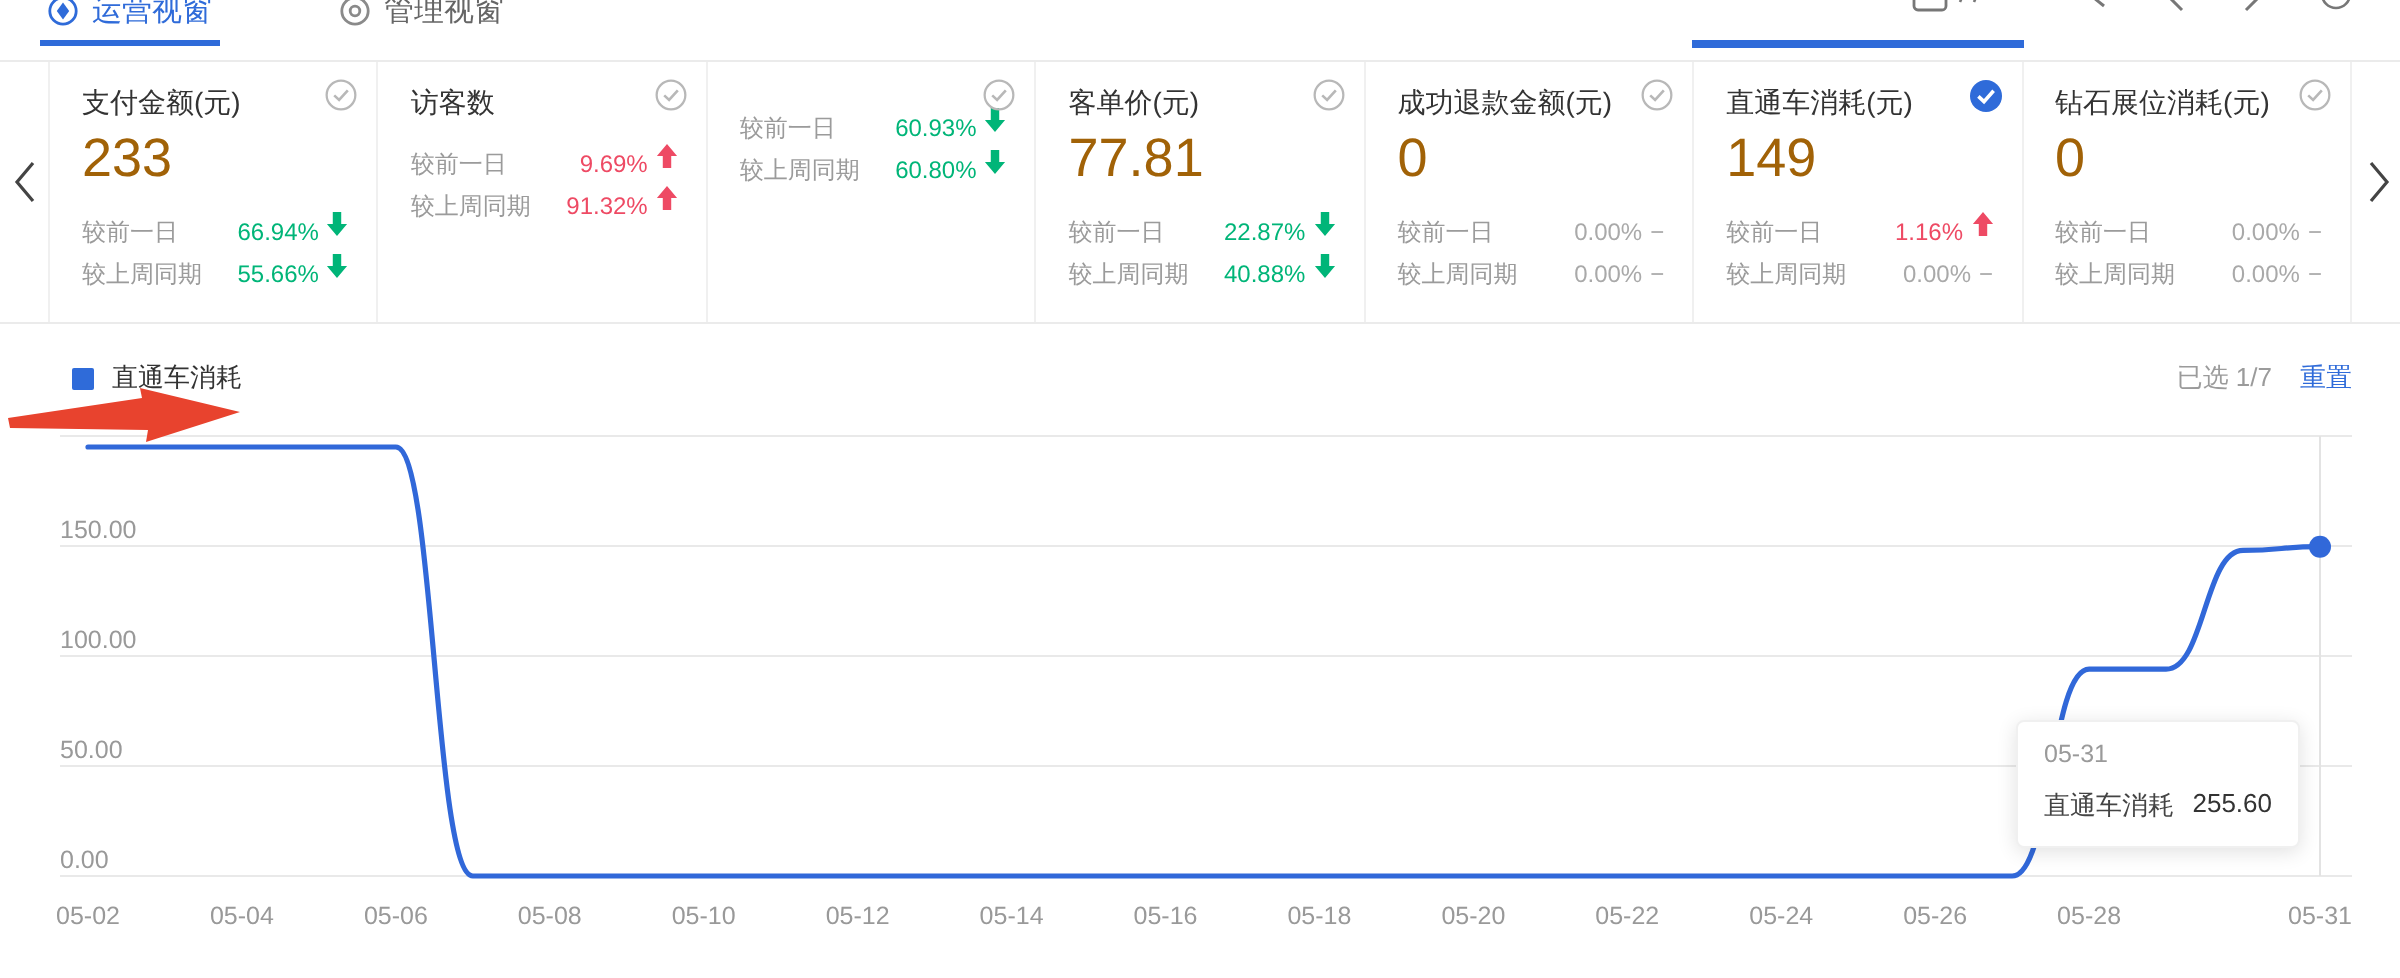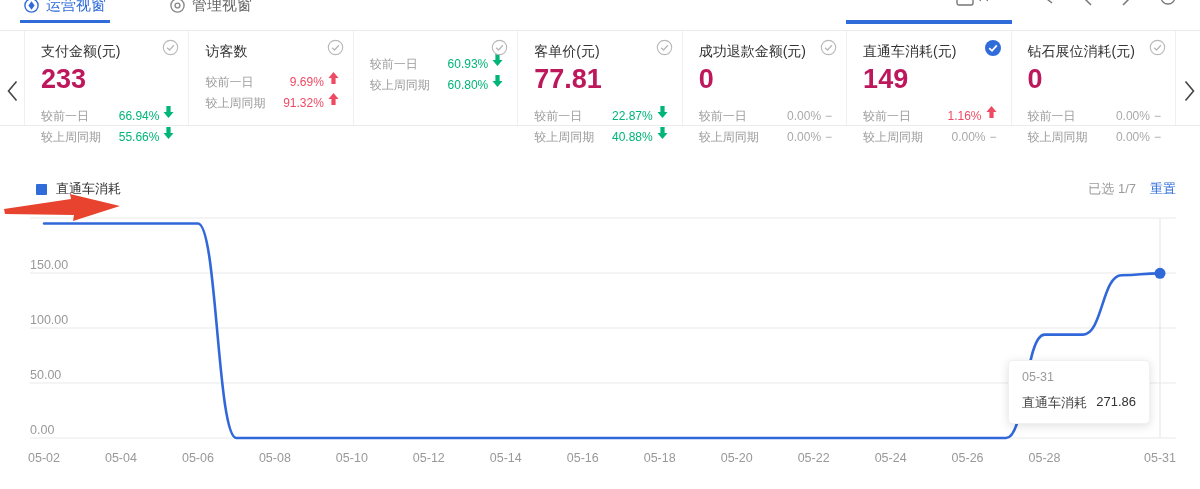--- a/index.html
+++ b/index.html
@@ -14,28 +14,28 @@
   
   .tabbar{position:absolute;top:-7px;left:24px;display:flex;gap:64px;height:30px;align-items:center;}
   .tab{display:flex;align-items:center;gap:7px;font-size:15px;cursor:pointer;position:relative;padding-bottom:6px;}
   .tab.active{color:var(--blue);}
   .tab.inactive{color:#666;}
   .tab.active::after{content:"";position:absolute;left:-4px;right:-4px;bottom:-2px;height:3px;background:var(--blue);}
   .toolbar{position:absolute;top:-9px;right:24px;display:flex;align-items:center;gap:26px;color:#666;}
   .toolbar svg{display:block;}
 
   
-  .cards{position:absolute;top:30px;left:0;right:0;height:96px;
+  .cards{position:absolute;top:30px;left:0;right:0;height:132px;
          border-top:1px solid var(--border);border-bottom:1px solid var(--border);}
   .cards-inner{margin:0 24px;height:100%;display:flex;}
   .card{flex:1;position:relative;border-left:1px solid #f0f0f0;padding:12px 14px 10px 16px;cursor:pointer;background:#fff;}
   .card:last-child{border-right:1px solid #f0f0f0;}
   .card.selected::before{content:"";position:absolute;top:-11px;left:-1px;right:-1px;height:4px;background:var(--blue);}
   .card-title{font-size:14px;color:#333;}
-  .card-value{font-size:27px;color:#be185d;margin-top:3px;font-weight:bold;}
+  .card-value{font-size:27px;color:#a16207;margin-top:3px;}
   .card-rows{margin-top:11px;}
   .crow{display:flex;justify-content:space-between;align-items:center;font-size:12px;color:var(--gray);line-height:21px;}
   .crow .val{display:flex;align-items:flex-start;gap:4px;}
   .val.up{color:var(--red);} .val.down{color:var(--green);} .val.flat{color:#a9a9a9;}
   .check{position:absolute;top:8px;right:9px;}
   .nav-arrow{position:absolute;top:80px;color:#444;cursor:pointer;}
   .nav-prev{left:7px;} .nav-next{right:5px;}
 
   
   .chart-head{position:absolute;top:180px;left:36px;right:24px;display:flex;justify-content:space-between;align-items:center;}
@@ -341,15 +341,15 @@
       <text x="1160" y="252" font-size="12.5" fill="#999" text-anchor="middle" font-family="Liberation Sans, sans-serif">05-31</text>
       <path d="M 44 13.5 C 63.241379310344826 13.5, 63.241379310344826 13.5, 82.48275862068965 13.5 C 101.72413793103448 13.5, 101.72413793103448 13.5, 120.96551724137932 13.5 C 140.20689655172413 13.5, 140.20689655172413 13.5, 159.44827586206895 13.5 C 178.68965517241378 13.5, 178.68965517241378 13.5, 197.93103448275863 13.5 C 217.17241379310346 13.5, 217.17241379310346 228, 236.41379310344828 228 C 255.65517241379308 228, 255.65517241379308 228, 274.8965517241379 228 C 294.13793103448273 228, 294.13793103448273 228, 313.37931034482756 228 C 332.62068965517244 228, 332.62068965517244 228, 351.86206896551727 228 C 371.1034482758621 228, 371.1034482758621 228, 390.3448275862069 228 C 409.58620689655174 228, 409.58620689655174 228, 428.82758620689657 228 C 448.0689655172414 228, 448.0689655172414 228, 467.3103448275862 228 C 486.55172413793105 228, 486.55172413793105 228, 505.7931034482759 228 C 525.0344827586207 228, 525.0344827586207 228, 544.2758620689656 228 C 563.5172413793103 228, 563.5172413793103 228, 582.7586206896551 228 C 602 228, 602 228, 621.2413793103449 228 C 640.4827586206898 228, 640.4827586206898 228, 659.7241379310345 228 C 678.9655172413793 228, 678.9655172413793 228, 698.2068965517242 228 C 717.4482758620691 228, 717.4482758620691 228, 736.6896551724138 228 C 755.9310344827586 228, 755.9310344827586 228, 775.1724137931035 228 C 794.4137931034484 228, 794.4137931034484 228, 813.6551724137931 228 C 832.8965517241379 228, 832.8965517241379 228, 852.1379310344828 228 C 871.3793103448277 228, 871.3793103448277 228, 890.6206896551724 228 C 909.8620689655172 228, 909.8620689655172 228, 929.1034482758621 228 C 948.344827586207 228, 948.344827586207 228, 967.5862068965517 228 C 986.8275862068965 228, 986.8275862068965 228, 1006.0689655172414 228 C 1025.3103448275863 228, 1025.3103448275863 124.60000000000001, 1044.5517241379312 124.60000000000001 C 1063.7931034482758 124.60000000000001, 1063.7931034482758 124.60000000000001, 1083.0344827586207 124.60000000000001 C 1102.2758620689656 124.60000000000001, 1102.2758620689656 65.19999999999999, 1121.5172413793102 65.19999999999999 C 1140.7586206896551 65.19999999999999, 1140.7586206896551 63.33000000000001, 1160 63.33000000000001" fill="none" stroke="#3168d9" stroke-width="2.6" stroke-linejoin="round" stroke-linecap="round"></path>
       <circle cx="1160" cy="63.33000000000001" r="5.5" fill="#3168d9"></circle>
     </svg>
 </div>
 
 <div class="tooltip">
   <div class="tip-date">05-31</div>
   <div class="tip-row">
     <span>直通车消耗</span>
-    <span class="tip-val">271.86</span>
+    <span class="tip-val">255.60</span>
   </div>
 </div>
 
 </body></html>

